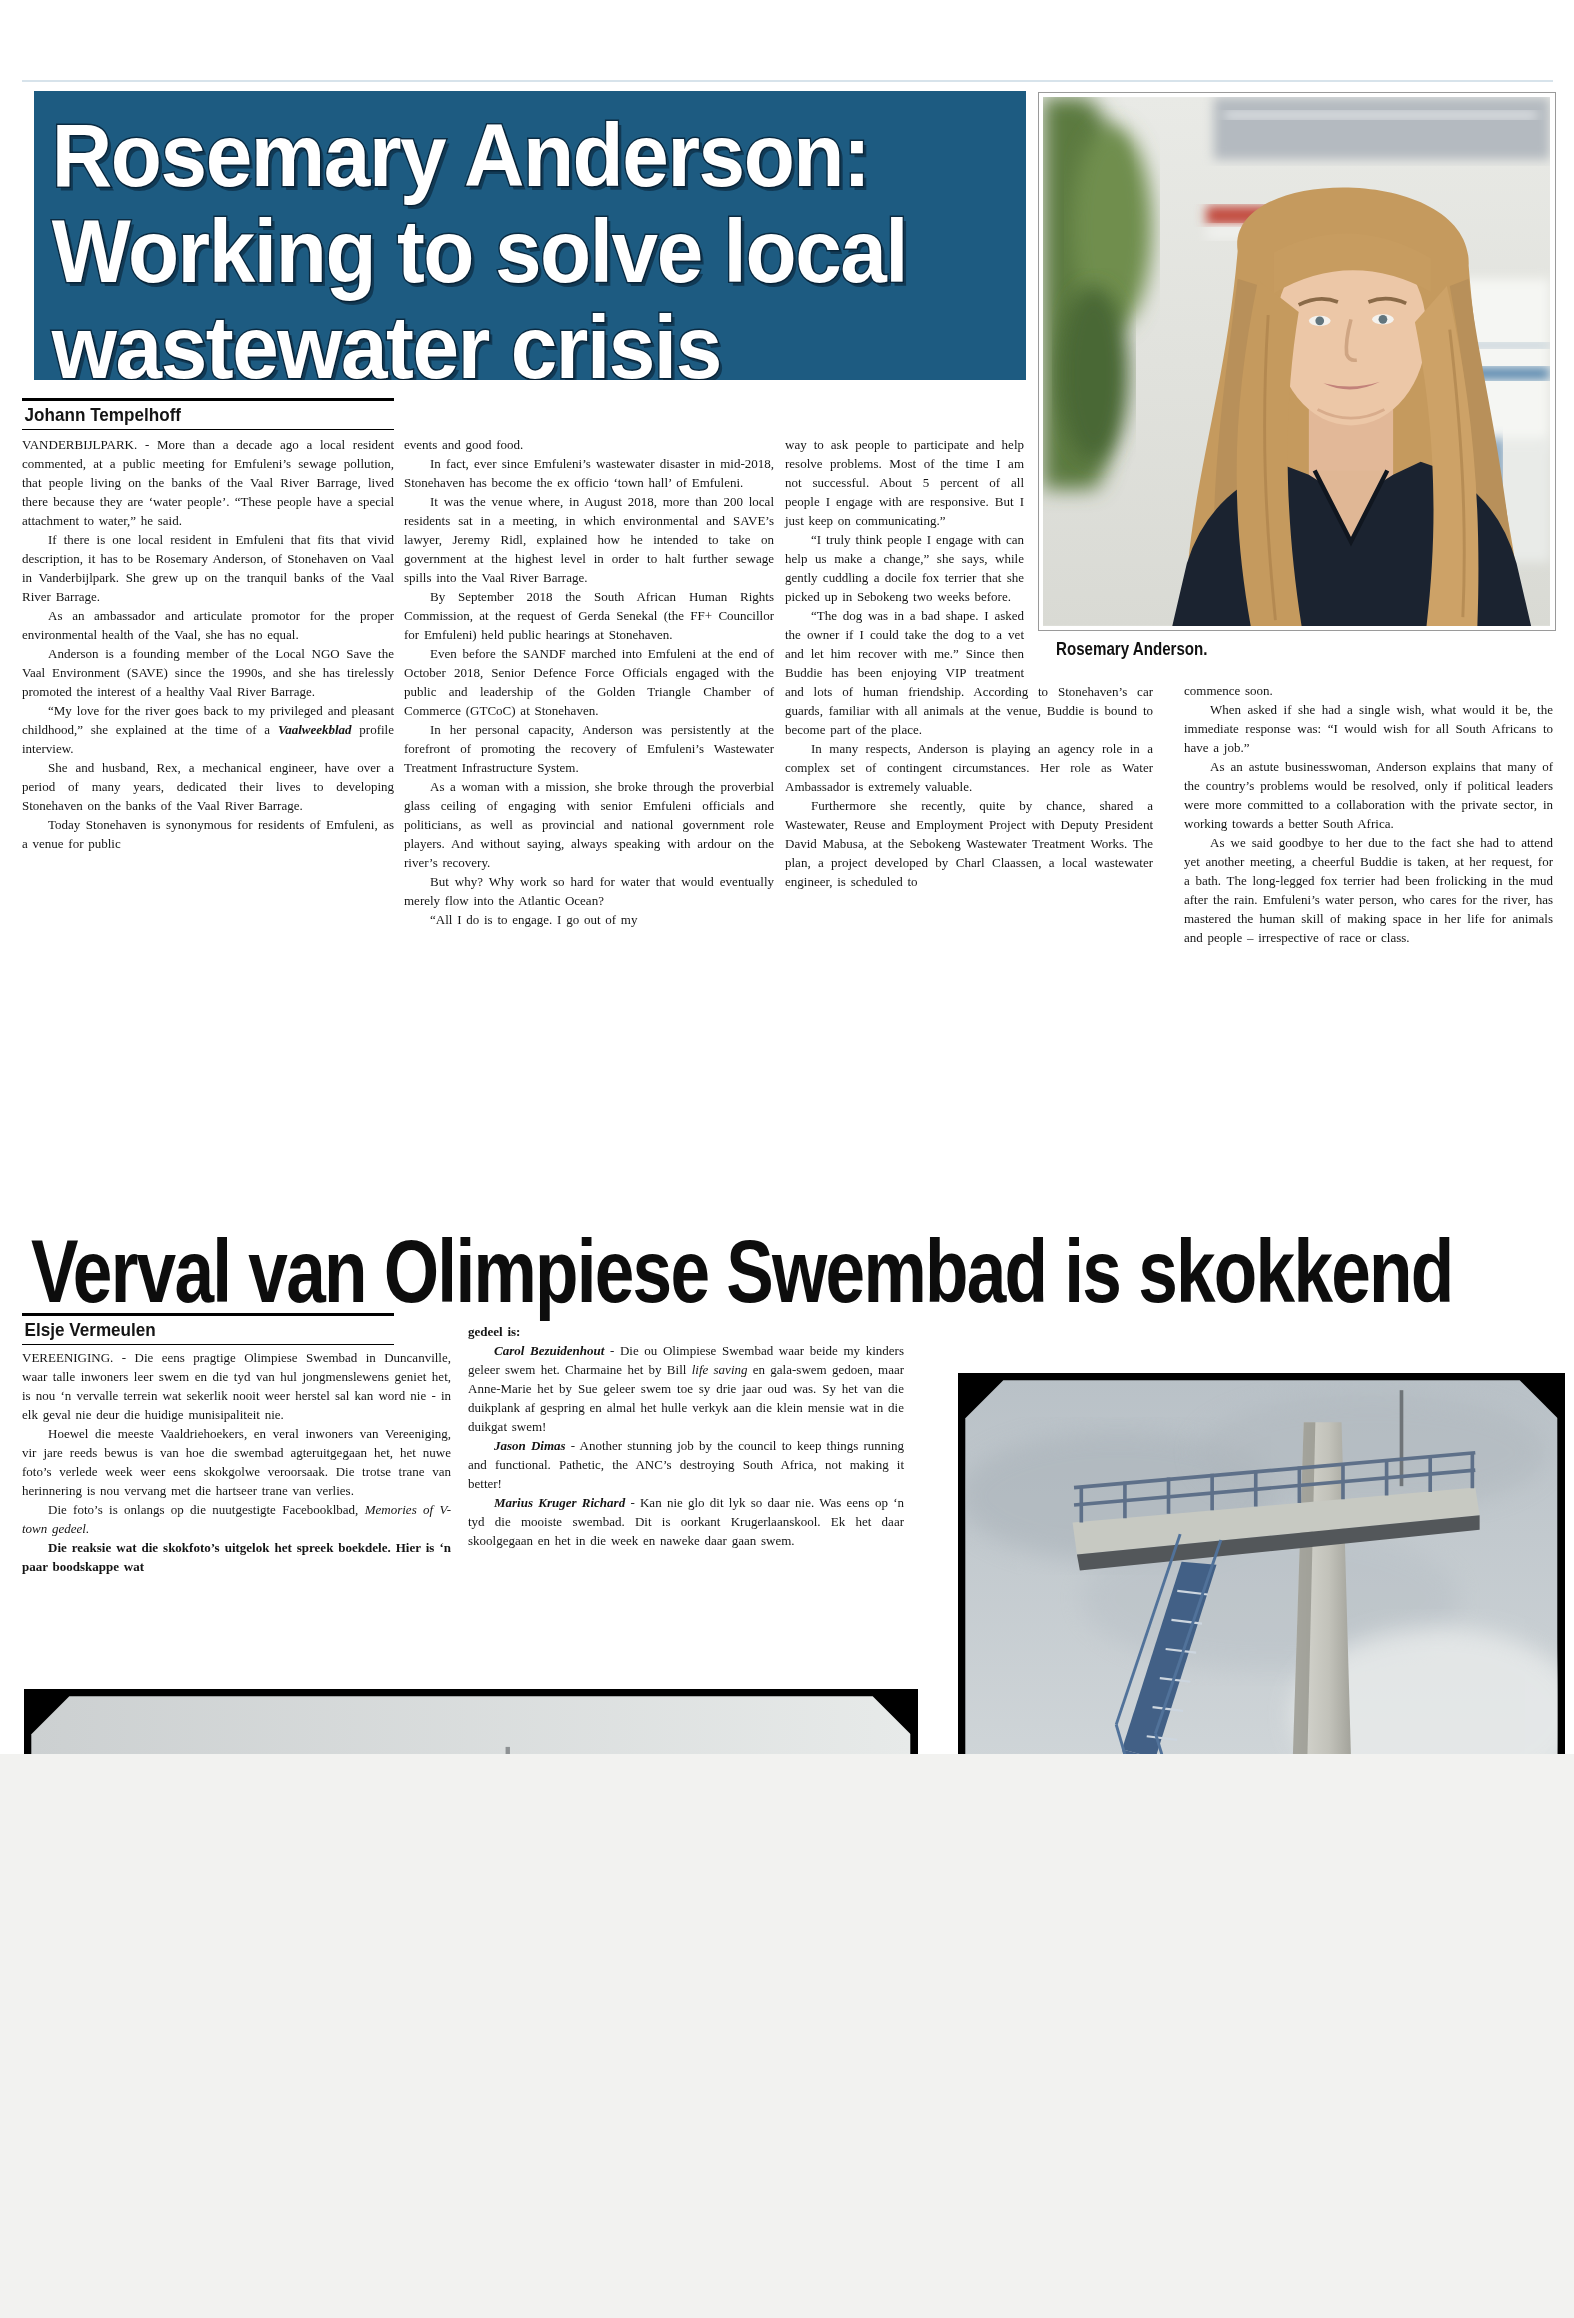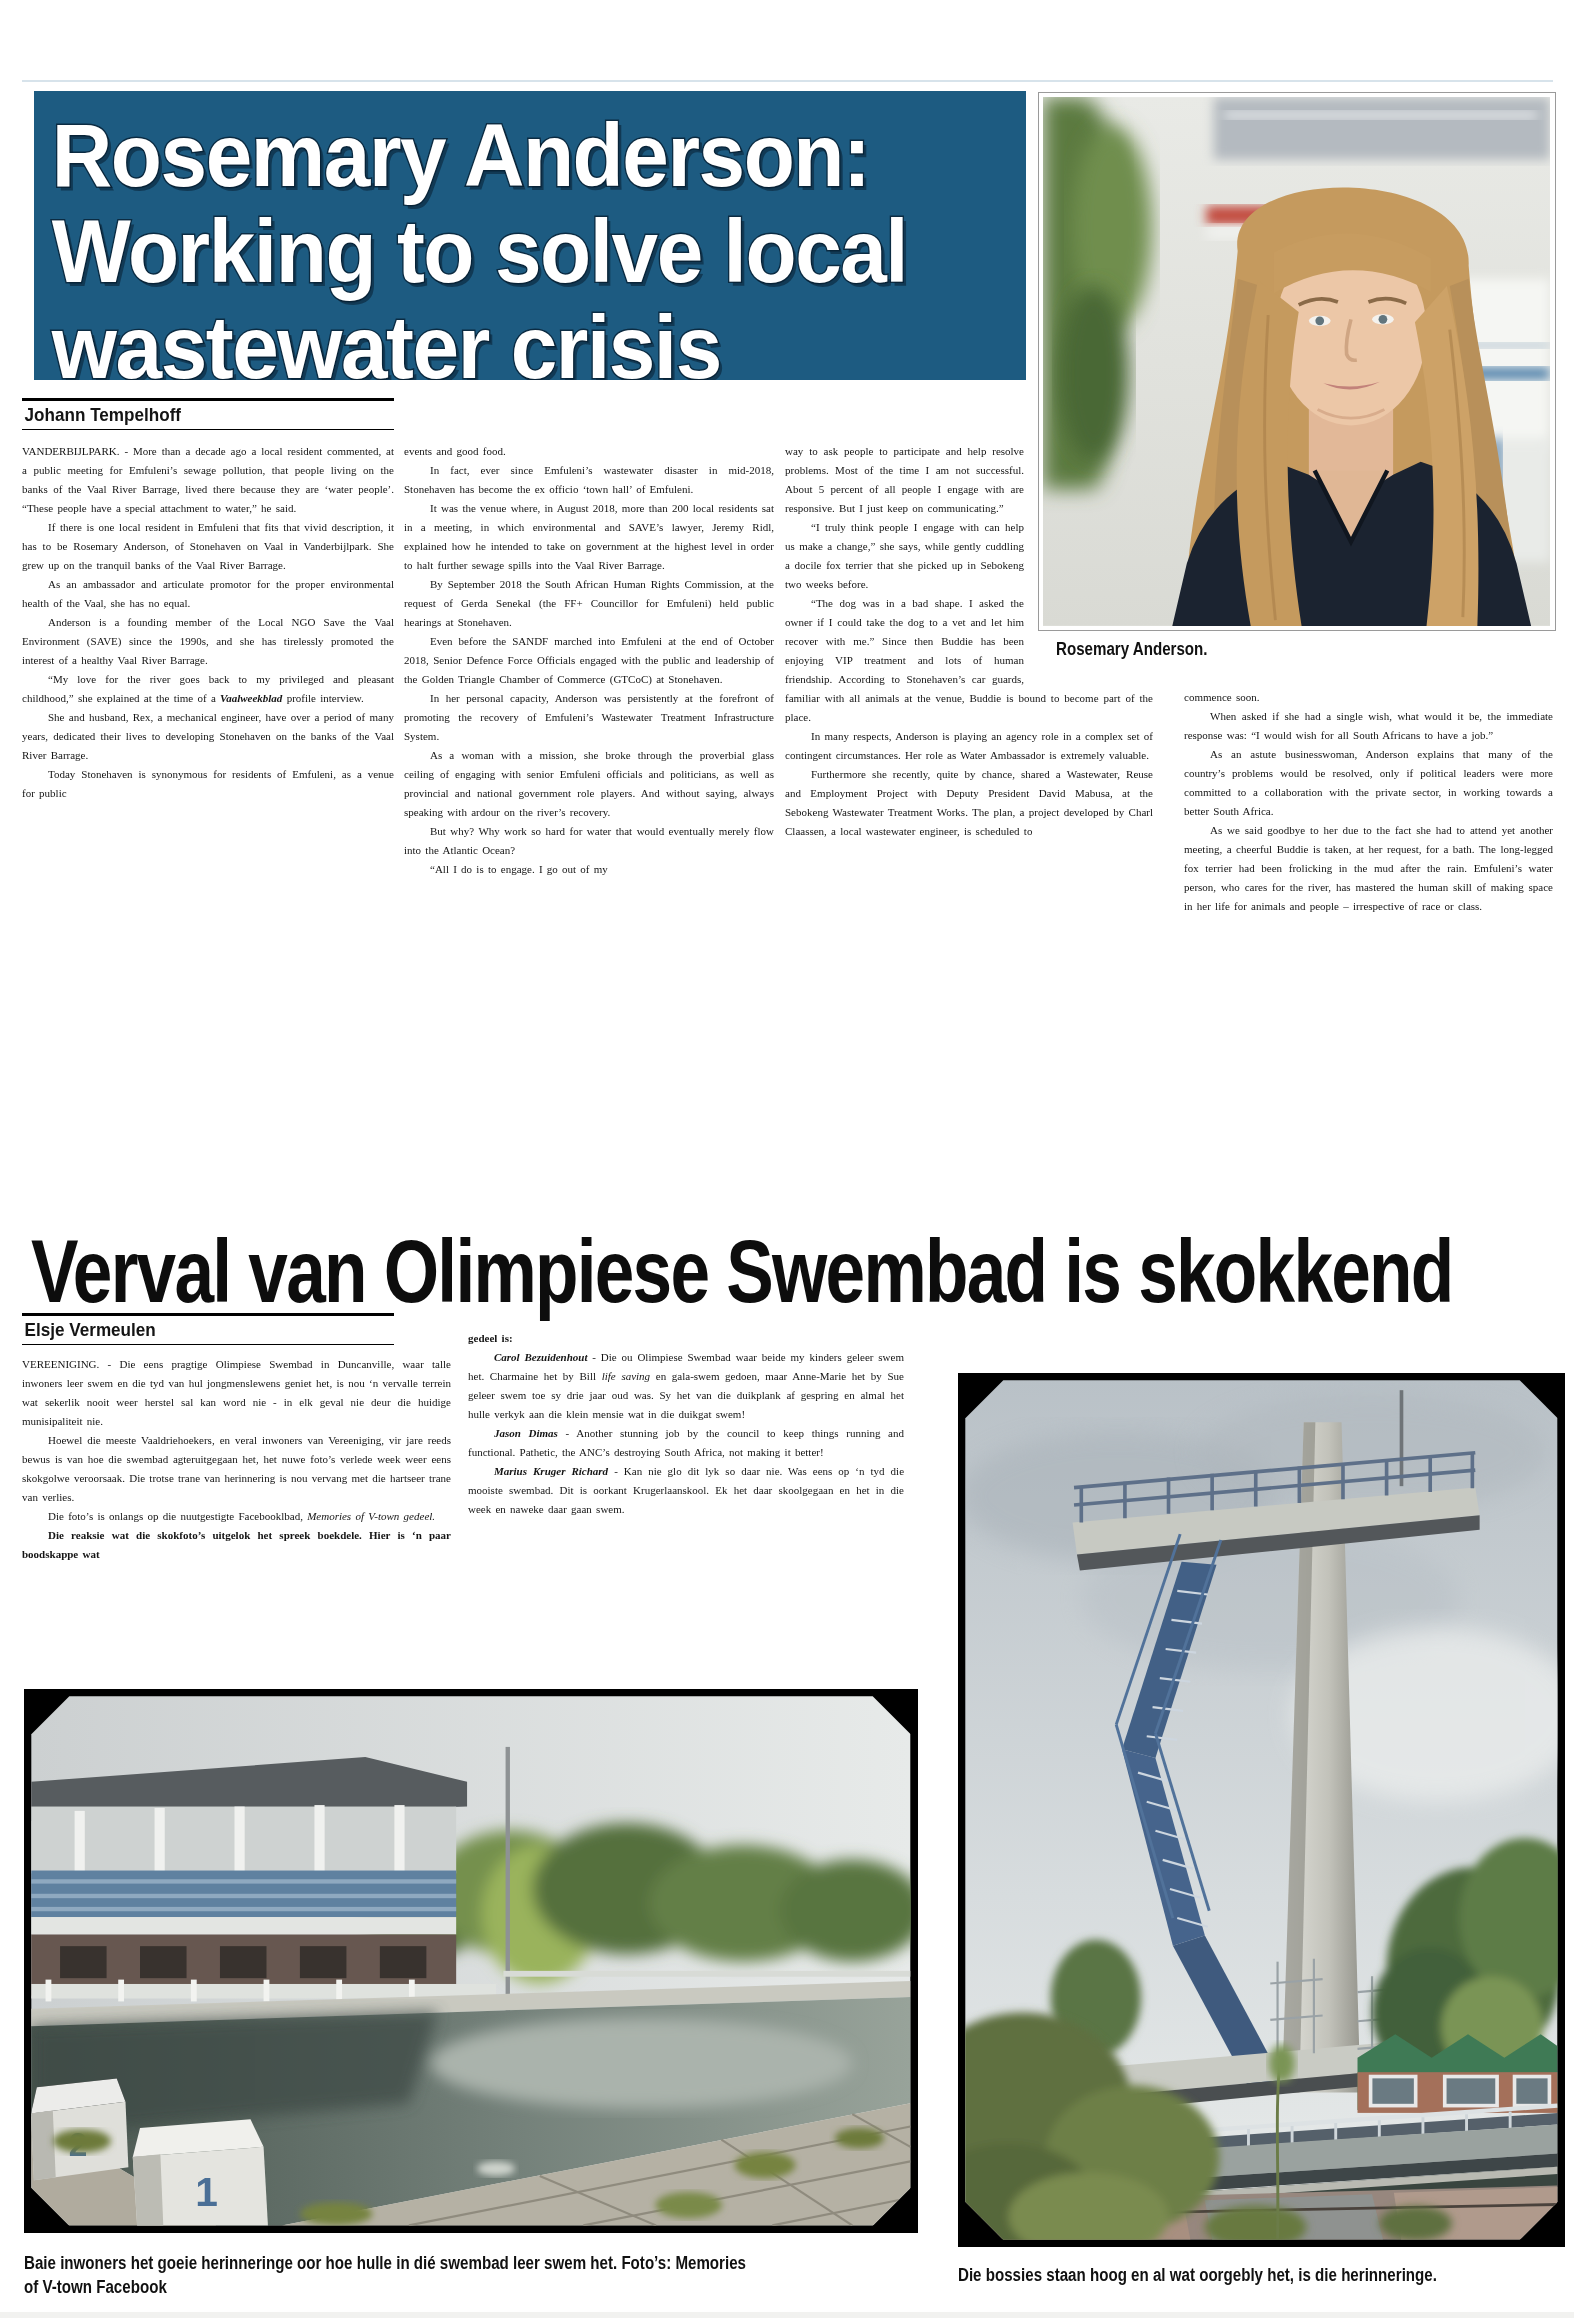--- a/index.html
+++ b/index.html
@@ -1,16 +1,16 @@
 <!DOCTYPE html>
 <html style="font-size:11.6px"><head>
 <meta charset="utf-8">
 <style>
   html,body{margin:0;padding:0;background:#f2f2f0;}
-  .page{position:relative;width:1574px;height:2312px;background:#ffffff;overflow:hidden;
+  .page{position:relative;width:1574px;height:1754px;background:#ffffff;overflow:hidden;
         font-family:"Liberation Serif", serif;color:#141414;}
   .toprule{position:absolute;left:22px;top:80px;width:1531px;height:1.5px;background:#d7e3eb;}
 
   
   .hbox{position:absolute;left:34px;top:91px;width:992px;height:289px;background:#1d5b81;overflow:hidden;}
   .hbox .hl{position:relative;white-space:nowrap;transform:scaleX(0.94);transform-origin:0 50%;
             font-family:"Liberation Sans", sans-serif;font-weight:bold;font-size:89px;line-height:96px;
             color:#ffffff;-webkit-text-stroke:2.9px #0b2b42;paint-order:stroke fill;
             text-shadow:3.6px 4.4px 0 rgba(8,30,48,.55);letter-spacing:-1.5px;padding-left:19px;}
   .hbox .pad{padding-top:16px;}
@@ -24,21 +24,21 @@
        font-size:18px;line-height:24px;transform:scaleX(0.84);transform-origin:0 0;white-space:pre-line;}
 
   
   .byline{position:absolute;font-family:"Liberation Sans", sans-serif;}
   .byline .r1{height:2.9px;background:#000;}
   .byline .nm{font-weight:bold;font-size:19px;line-height:28px;padding-left:2.9px;
               transform:scaleX(0.9);transform-origin:0 0;white-space:nowrap;}
   .byline .r2{height:1.5px;background:#000;}
 
   
-  .col{position:absolute;text-align:justify;font-size:11px;line-height:19px;word-spacing:1.5px;margin-top:7px;}
+  .col{position:absolute;text-align:justify;font-size:13px;line-height:19px;word-spacing:1.5px;}
   .col p{margin:0;}
   .col p.ind{text-indent:26px;}
   .col .fl{float:right;width:129px;height:243px;}
   .bio{font-family:"Liberation Serif", serif;font-weight:bold;font-style:italic;margin-top:19px !important;text-indent:26px;}
   .bold-p{font-weight:bold;}
   .nm-bi{font-weight:bold;font-style:italic;}
 
   
   .h2line{position:absolute;left:30.5px;top:1227px;white-space:nowrap;
           font-family:"Liberation Sans", sans-serif;font-weight:bold;font-size:89px;line-height:89px;

